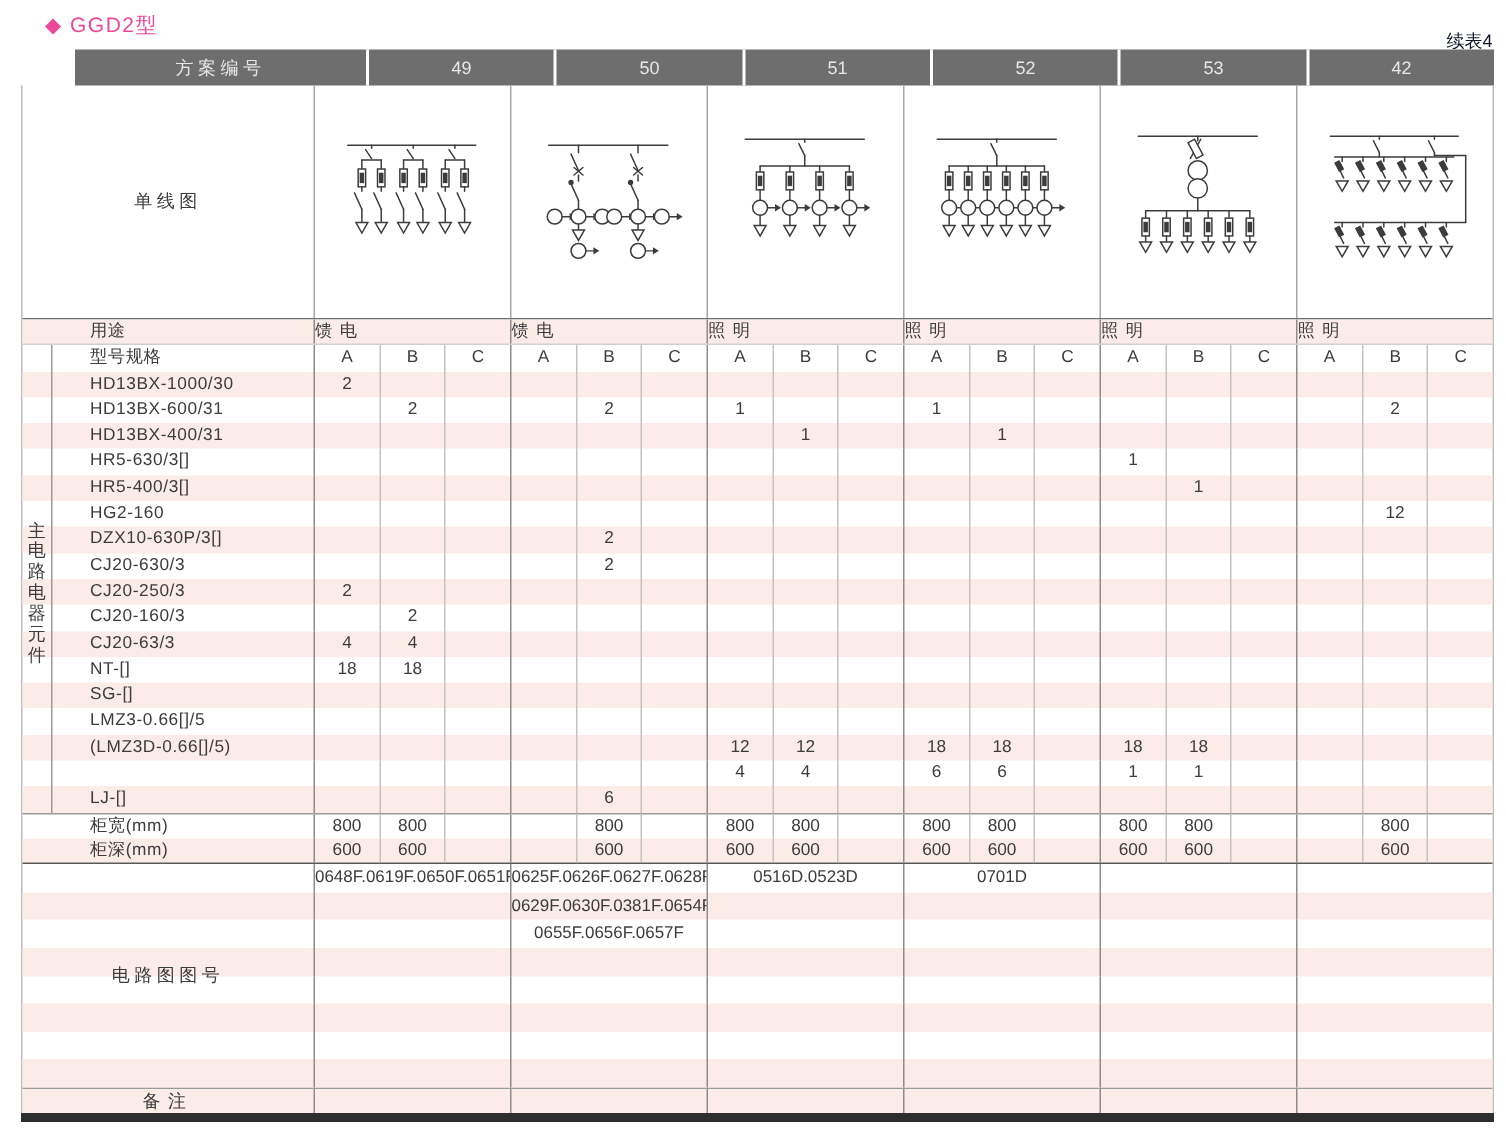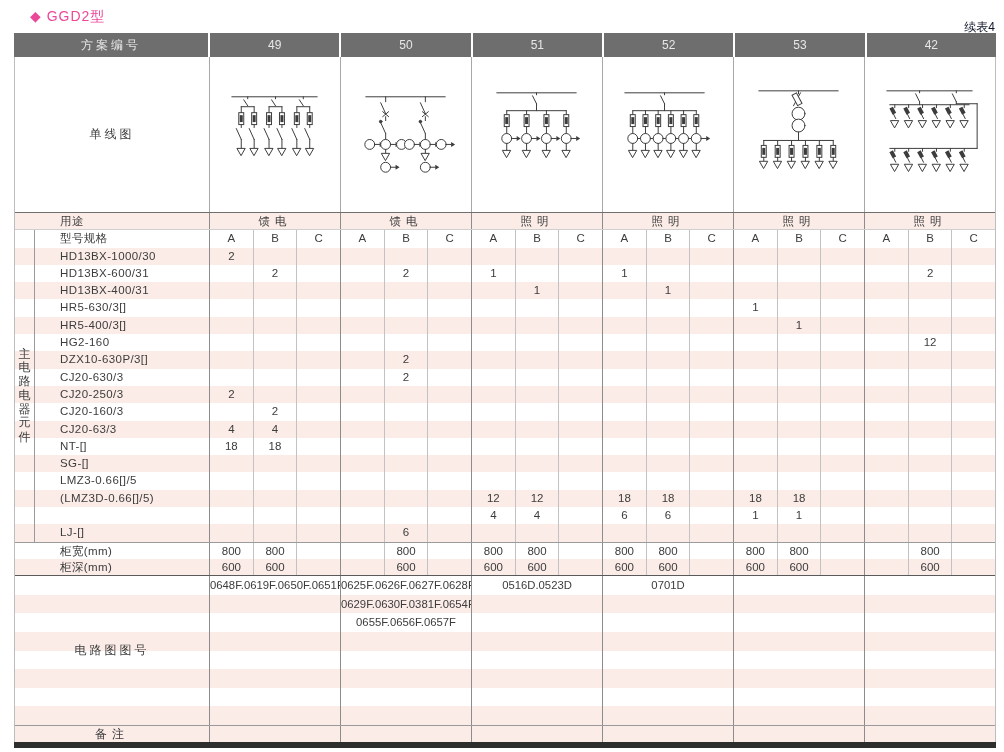--- a/index.html
+++ b/index.html
@@ -6,37 +6,37 @@
   html,body { margin:0; padding:0; }
   body {
     width:1004px; height:752px; background:#ffffff; overflow:hidden; position:relative;
     font-family:"Liberation Sans", sans-serif; color:#3c3c3c;
   }
   .title { position:absolute; left:30px; top:8px; font-size:14px; color:#ec4899; letter-spacing:1px; }
   .cont-note { position:absolute; right:9px; top:19px; font-size:12px; color:#0f172a; }
 
   .tbl { position:absolute; left:14px; top:33px; width:982px; }
 
-  .hdr { display:flex; height:24px; background:var(--header-bg,#6e6e6e); color:#e7e7e7; font-size:12px; }
+  .hdr { display:flex; height:24px; background:var(--header-bg,#6e6e6e); color:#e7e7e7; font-size:12px;margin-left:36px; }
   .hdr .hlab { width:194px; display:flex; align-items:center; justify-content:center; letter-spacing:3px; }
   .hdr .hsch { flex:1; display:flex; align-items:center; justify-content:center; border-left:2px solid #ffffff; }
 
   .tbody { border-left:1px solid #bdbdbd; border-right:1px solid #bdbdbd; }
 
   .diagrow { display:flex; height:156px; border-bottom:1px solid #6f6f6f; }
   .diagrow .dlab { width:194px; display:flex; align-items:center; justify-content:center; font-size:12px; letter-spacing:3px; }
   .diagrow .dcell { flex:1; border-left:1px solid #a8a8a8; position:relative; }
   .diagrow svg { position:absolute; left:0; top:0; width:100%; height:100%; }
 
   .striperow { display:flex; height:17.3px; font-size:11.5px; }
   .striperow.pink { background:var(--stripe-pink,#fbece7); }
   .striperow .rlab { width:194px; padding-left:45px; white-space:nowrap; line-height:17.3px; letter-spacing:0.4px; overflow:hidden; }
   .striperow .c { flex:1; text-align:center; line-height:17.3px; border-left:1px solid #c2c2c2; overflow:hidden; }
   .striperow .c.sb { border-left:1px solid #8c8c8c; }
-  .striperow .m { flex:1; text-align:center; line-height:17.3px; border-left:1px solid #8c8c8c; letter-spacing:5px; }
+  .striperow .m { flex:1; text-align:left; line-height:17.3px; border-left:1px solid #8c8c8c; letter-spacing:5px; }
   .striperow.usage { border-bottom:1px solid #cfcfcf; }
   .striperow.widthrow { border-top:1px solid #9a9a9a; }
   .striperow.depthrow { border-bottom:1px solid #5a5a5a; }
 
   .sec { position:relative; }
   .secrow { display:flex; height:18.6px; font-size:11.3px; }
   .secrow.pink { background:var(--stripe-pink,#fbece7); }
   .secrow .slab { width:194px; }
   .secrow .m { flex:1; text-align:center; line-height:18.6px; border-left:1px solid #8c8c8c; white-space:nowrap; overflow:hidden; }
   .sec-label { position:absolute; left:0; top:0; width:194px; height:100%; display:flex; align-items:center; justify-content:center; font-size:12px; letter-spacing:3px; }

